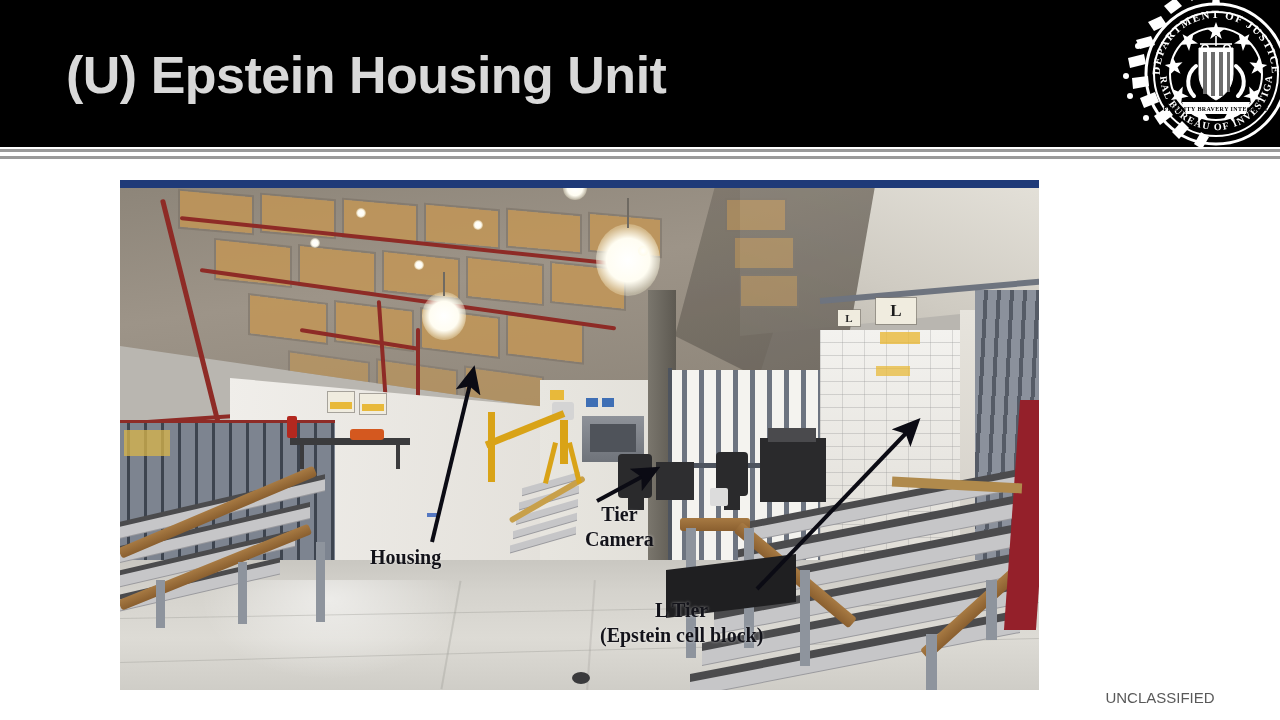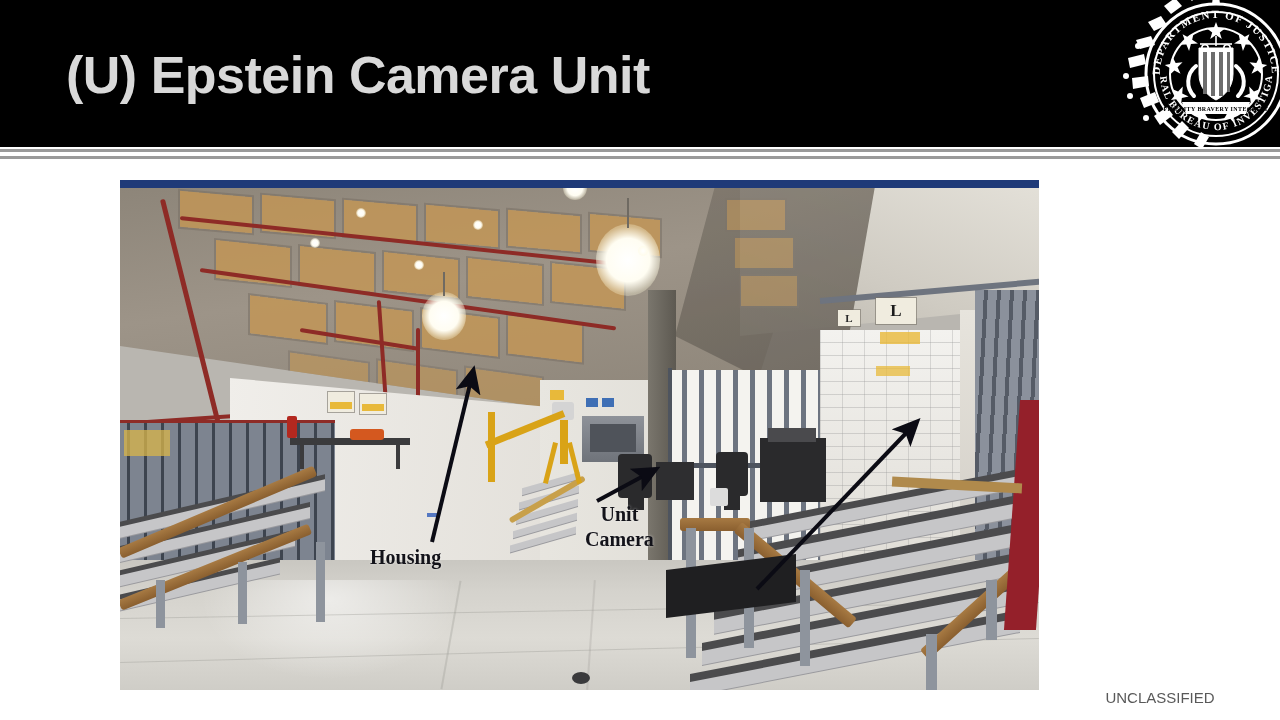--- a/index.html
+++ b/index.html
@@ -169,21 +169,21 @@
     text-align:center;font-size:15px;color:#595959;
     font-family:"Liberation Sans",sans-serif;
   }
 </style>
 </head>
 <body>
 
 <div class="slide">
 
   <div class="header-bar">
-    <div class="slide-title">(U) Epstein Camera Unit</div>
+    <div class="slide-title">(U) Epstein Housing Unit</div>
   </div>
 
   <div class="seal-wrap">
     <svg width="200" height="168" viewBox="0 0 200 168" aria-hidden="true">
       <g transform="translate(100,84)">
 
         <g fill="#ffffff">
           <g id="spikes">
             <polygon points="-2,-86 2,-86 4,-70 -4,-70"></polygon>
           </g>
@@ -469,22 +469,26 @@
       <line x1="312" y1="362" x2="351" y2="200" stroke="#0b0b14" stroke-width="4" marker-end="url(#arrowhead)"></line>
 
       <line x1="477" y1="321" x2="527" y2="294" stroke="#0b0b14" stroke-width="4" marker-end="url(#arrowhead)"></line>
 
       <line x1="637" y1="409" x2="790" y2="249" stroke="#0b0b14" stroke-width="4" marker-end="url(#arrowhead)"></line>
     </svg>
 
     <div class="anno-label" id="label-camera">Housing</div>
 
     <div class="anno-label" id="label-guard">
-      <div>Unit</div>
+      <div>Tier</div>
       <div>Camera</div>
     </div>
 
+    <div class="anno-label" id="label-ltier">
+      <div>L Tier</div>
+      <div>(Epstein cell block)</div>
+    </div>
 
   </div>
 
   <div class="footer-class">UNCLASSIFIED</div>
 
 </div>
 
 </body></html>

